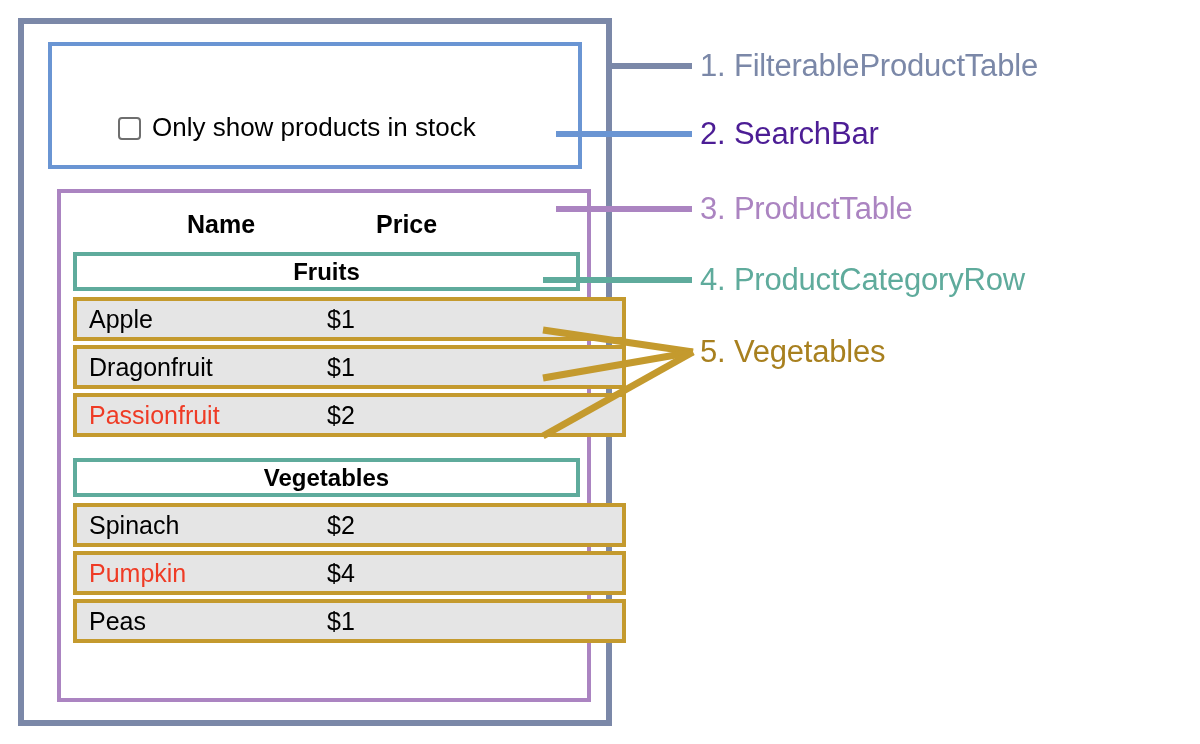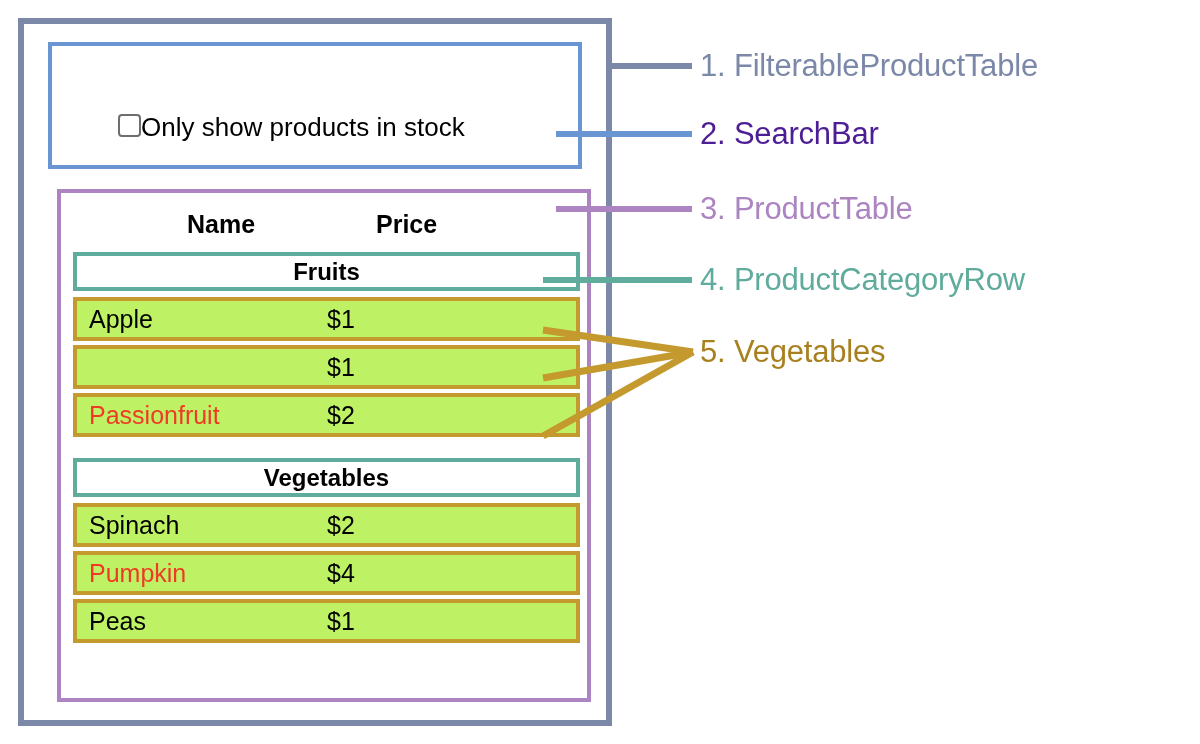--- a/index.html
+++ b/index.html
@@ -55,21 +55,22 @@
     line-height: 30px;
     outline: none;
   }
   #search-input::placeholder { color: #8a8a8a; opacity: 1; }
 
   #stock-filter-row {
     position: absolute;
     left: 66px;
     top: 68px;
     display: flex;
-    align-items: flex-start;
+    align-items: flex-end;
+    gap: 11px;
   }
   #stock-checkbox {
     width: 23px;
     height: 23px;
     box-sizing: border-box;
     border: 2px solid #6e6e6e;
     border-radius: 4px;
     background: #ffffff;
     flex: none;
   }
@@ -123,25 +124,25 @@
   }
   .category-row span {
     font-size: 24px;
     font-weight: bold;
     color: #000000;
   }
 
   .product-row {
     position: absolute;
     left: 12px;
-    width: 507px;
+    width: 553px;
     height: 44px;
     box-sizing: border-box;
     border: 4px solid #c49a2e;
-    background: #bef264;
+    background: #e5e5e5;
   }
   .product-row .cell-name {
     position: absolute;
     left: 12px;
     top: 50%;
     transform: translateY(-50%);
     font-size: 25px;
     color: #000000;
     white-space: nowrap;
   }
@@ -196,20 +197,21 @@
     <div class="category-row" style="top:59px">
       <span>Fruits</span>
     </div>
 
     <div class="product-row" style="top:104px">
       <span class="cell-name">Apple</span>
       <span class="cell-price">$1</span>
     </div>
 
     <div class="product-row" style="top:152px">
+      <span class="cell-name">Dragonfruit</span>
       <span class="cell-price">$1</span>
     </div>
 
     <div class="product-row" style="top:200px">
       <span class="cell-name out-of-stock">Passionfruit</span>
       <span class="cell-price">$2</span>
     </div>
 
     <div class="category-row" style="top:265px">
       <span>Vegetables</span>

